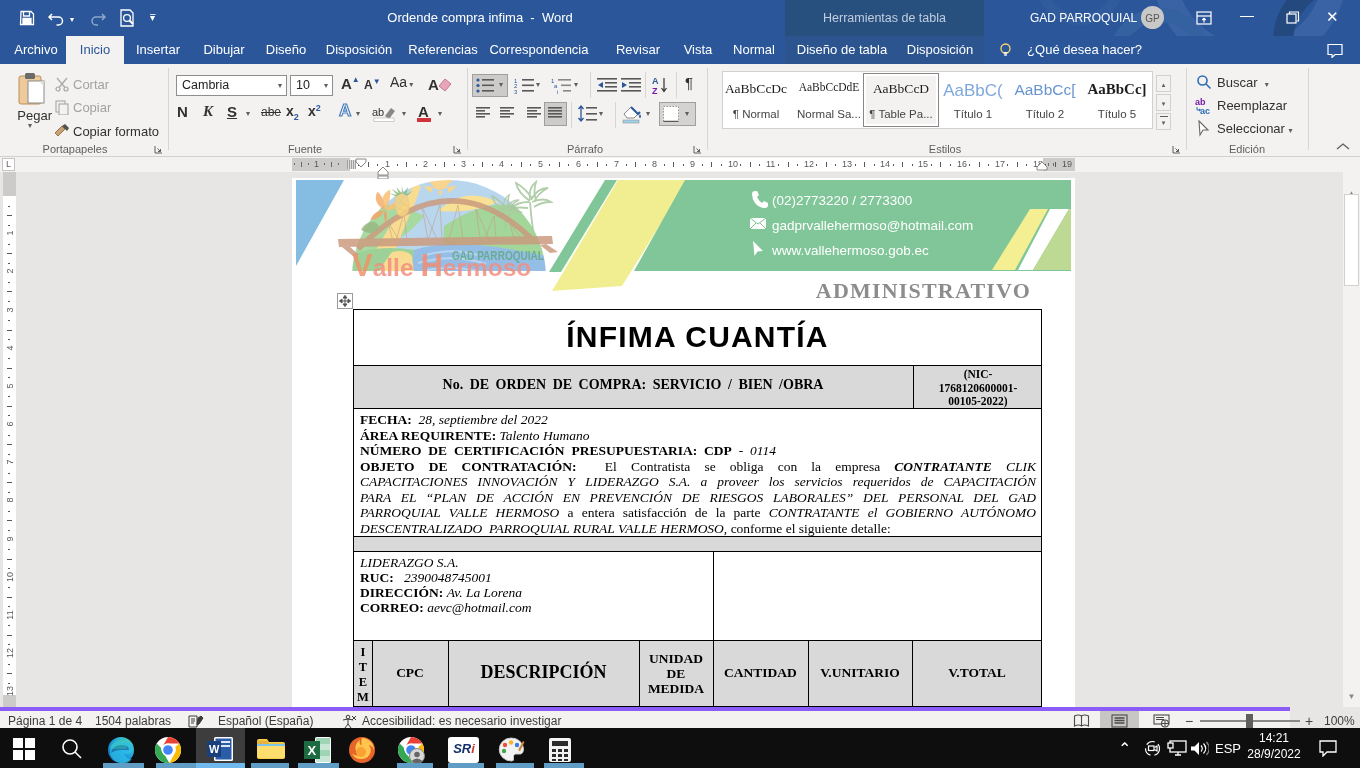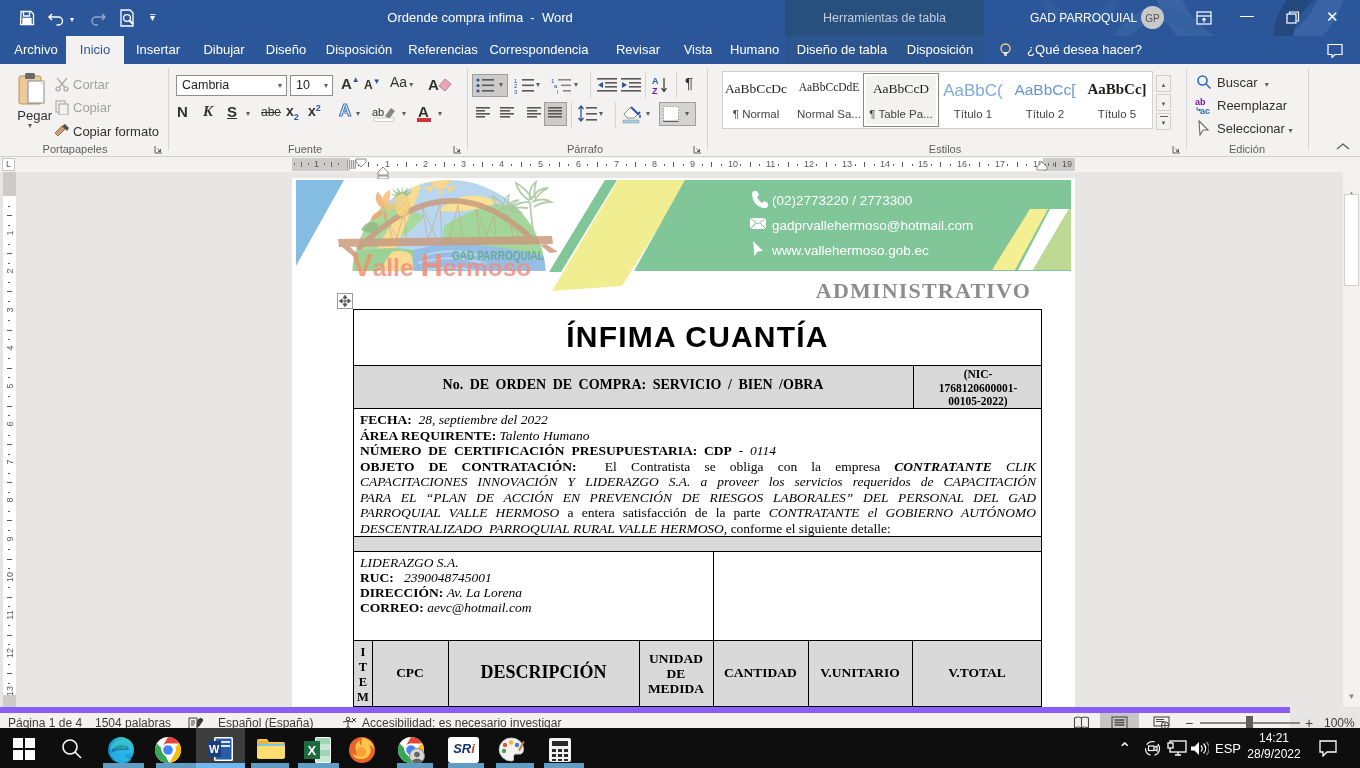--- a/index.html
+++ b/index.html
@@ -11,21 +11,21 @@
 .ribbon{left:0;top:64px;width:1360px;height:93px;background:#f3f2f1;border-bottom:1px solid #d2d0ce}
 .gdiv{position:absolute;top:4px;width:1px;height:82px;background:#d8d6d4}
 .glabel{position:absolute;top:79px;font-size:11px;color:#605e5c;text-align:center}
 .launch{position:absolute;top:80px;width:12px;height:12px}
 .rbtxt{font-size:13px;color:#323130}
 .gray{color:#a3a2a0}
 .combo{position:absolute;background:#fff;border:1px solid #8f8e8d;font-size:12.5px;color:#222}
 .ruler{left:0;top:157px;width:1360px;height:15px;background:#f3f2f1;z-index:5}
 .doc{left:0;top:172px;width:1360px;height:535px;background:#e7e6e5;overflow:hidden}
 .page{position:absolute;left:292px;top:6px;width:783px;height:529px;background:#fff}
-.status{left:0;top:707px;width:1290px;height:21px;background:#f3f2f1;border-top:6px solid #8b5cf6;font-size:12px;color:#3b3a39}
+.status{left:0;top:707px;width:1290px;height:21px;background:#f3f2f1;border-top:4px solid #8b5cf6;font-size:12px;color:#3b3a39}
 .task{left:0;top:728px;width:1360px;height:40px;background:#0e0e0e}
 .ser{font-family:"Liberation Serif",serif}
 </style></head>
 <body>
 
 <div class="abs tb">
  <svg class="abs" style="left:1000px;top:0" width="360" height="36">
   <circle cx="250" cy="-28" r="85" fill="none" stroke="#3a63a5" stroke-width="24"></circle>
   <circle cx="345" cy="42" r="62" fill="none" stroke="#24497e" stroke-width="20"></circle>
   <circle cx="160" cy="60" r="45" fill="none" stroke="#34619f" stroke-width="14"></circle>
@@ -71,21 +71,21 @@
 <div class="tab" style="left:10px;width:52px">Archivo</div>
 <div class="tab" style="left:66px;width:58px;background:#f3f2f1;color:#2b579a">Inicio</div>
 <div class="tab" style="left:128px;width:60px">Insertar</div>
 <div class="tab" style="left:196px;width:56px">Dibujar</div>
 <div class="tab" style="left:258px;width:56px">Diseño</div>
 <div class="tab" style="left:320px;width:78px">Disposición</div>
 <div class="tab" style="left:406px;width:74px">Referencias</div>
 <div class="tab" style="left:486px;width:106px">Correspondencia</div>
 <div class="tab" style="left:608px;width:60px">Revisar</div>
 <div class="tab" style="left:676px;width:44px">Vista</div>
-<div class="tab" style="left:730px;width:48px">Humano</div>
+<div class="tab" style="left:730px;width:48px">Normal</div>
 <div class="tab" style="left:792px;width:100px">Diseño de tabla</div>
 <div class="tab" style="left:900px;width:80px">Disposición</div>
 <svg class="abs" style="left:998px;top:6px" width="15" height="17" fill="none" stroke="#ffd86b" stroke-width="1.3">
  <circle cx="7.5" cy="6.5" r="4.5"></circle>
       <path d="M5.8 11 h3.4 M6.2 13 h2.6" stroke="#fff"></path>
     </svg>
 <div class="tab" style="left:1022px;width:120px;text-align:right">¿Qué desea hacer?</div>
 <svg class="abs" style="left:1327px;top:7px" width="16" height="15" fill="none" stroke="#fff" stroke-width="1.2">
  <path d="M1 1.5 h14 v10 h-7 l-3 3 v-3 h-4 z"></path>
     </svg>

